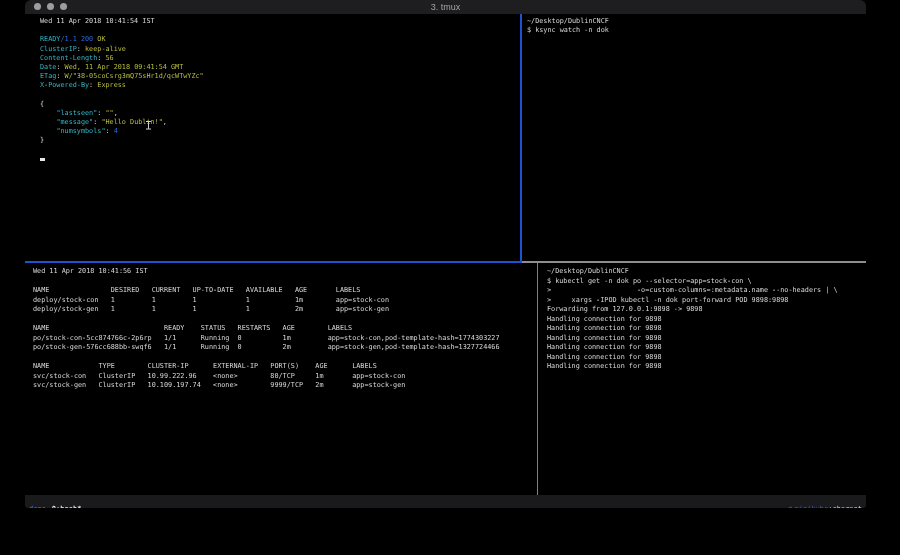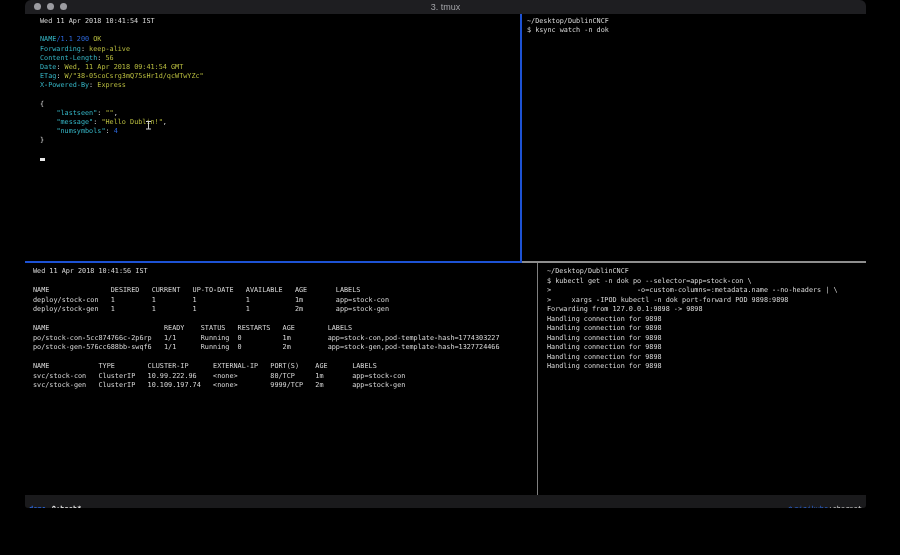--- a/index.html
+++ b/index.html
@@ -58,22 +58,22 @@
       <div class="light"></div>
     </div>
     <div class="title">3. tmux</div>
   </div>
 
   <div class="content">
 
     <div class="pane pane-tl">
       <div class="ln"><span class="white">Wed 11 Apr 2018 10:41:54 IST</span></div>
       <div class="ln"></div>
-      <div class="ln"><span class="cyan">NAME</span><span class="blue">/1.1 200</span><span> </span><span class="yellow">OK</span></div>
-      <div class="ln"><span class="cyan">Forwarding</span><span class="white">: </span><span class="yellow">keep-alive</span></div>
+      <div class="ln"><span class="cyan">READY</span><span class="blue">/1.1 200</span><span> </span><span class="yellow">OK</span></div>
+      <div class="ln"><span class="cyan">ClusterIP</span><span class="white">: </span><span class="yellow">keep-alive</span></div>
       <div class="ln"><span class="cyan">Content-Length</span><span class="white">: </span><span class="yellow">56</span></div>
       <div class="ln"><span class="cyan">Date</span><span class="white">: </span><span class="yellow">Wed, 11 Apr 2018 09:41:54 GMT</span></div>
       <div class="ln"><span class="cyan">ETag</span><span class="white">: </span><span class="yellow">W/"38-05coCsrg3mQ75sHr1d/qcWTwYZc"</span></div>
       <div class="ln"><span class="cyan">X-Powered-By</span><span class="white">: </span><span class="yellow">Express</span></div>
       <div class="ln"></div>
       <div class="ln"><span class="white">{</span></div>
       <div class="ln"><span>    </span><span class="cyan">"lastseen"</span><span class="white">: </span><span class="yellow">""</span><span class="white">,</span></div>
       <div class="ln"><span>    </span><span class="cyan">"message"</span><span class="white">: </span><span class="yellow">"Hello Dublin!"</span><span class="white">,</span></div>
       <div class="ln"><span>    </span><span class="cyan">"numsymbols"</span><span class="white">: </span><span class="blue">4</span><span class="white"></span></div>
       <div class="ln"><span class="white">}</span></div>

